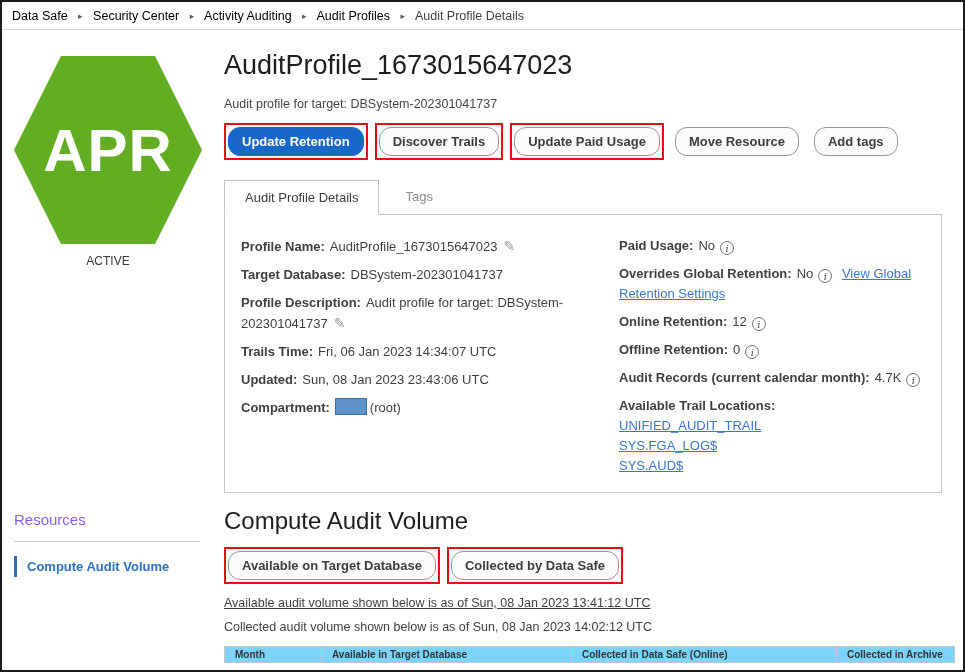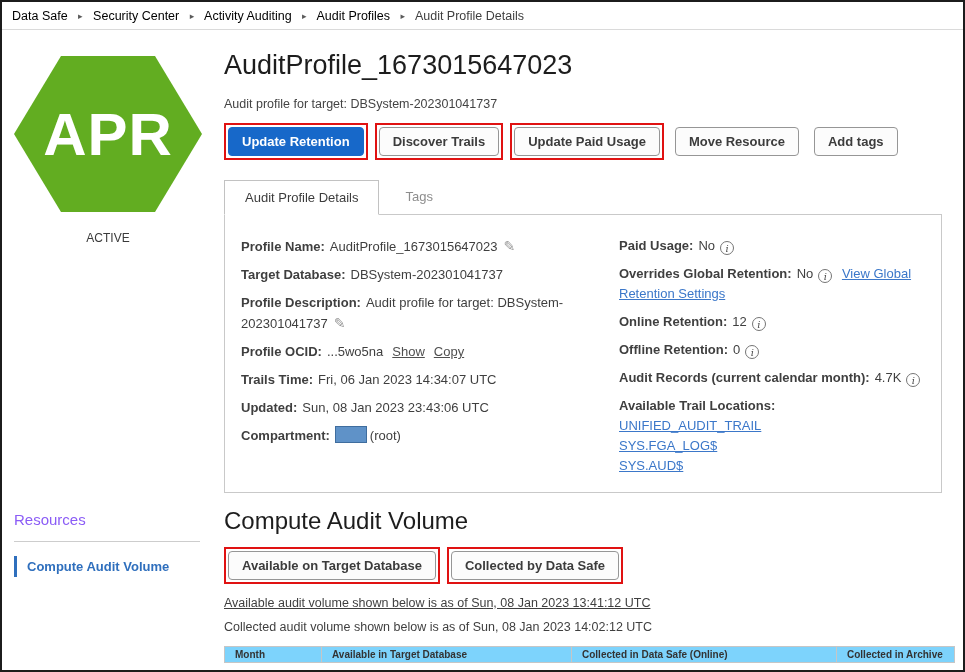--- a/index.html
+++ b/index.html
@@ -10,35 +10,35 @@
   
   .breadcrumb { padding:7px 10px 6px; font-size:12.5px; color:#3f3f3f;
                 border-bottom:1px solid #dadada; white-space:nowrap; }
   .crumb { color:#000000; cursor:pointer; }
   .crumb-sep { color:#5a5a5a; font-size:9px; margin:0 7px; vertical-align:1px; }
   .crumb-current { color:#3f3f3f; }
 
   
   .layout { display:flex; }
   .leftcol { flex:0 0 212px; display:flex; flex-direction:column; align-items:center; padding-top:26px; }
-  .hex { width:188px; height:156px; background:#62ad21;
+  .hex { width:188px; height:188px; background:#62ad21;
          clip-path:polygon(25% 0,75% 0,100% 50%,75% 100%,25% 100%,0 50%);
          display:flex; align-items:center; justify-content:center; }
   .hex-text { color:#fff; font-size:60px; font-weight:700; letter-spacing:1px; }
-  .status { margin-top:19px; font-size:12px; color:#3a3a3a; }
+  .status { margin-top:10px; font-size:12px; color:#3a3a3a; }
 
   .maincol { flex:1; min-width:0; padding:20px 6px 0 10px; }
   h1.title { margin:0; font-size:27px; font-weight:400; color:#1d1d1d; }
   .subtitle { margin-top:16px; font-size:12.5px; color:#444; }
 
   .actions { margin-top:12px; display:flex; align-items:center; }
   .hl   { display:inline-block; border:2px solid #e01212; padding:2px; margin-right:7px; }
   .nohl { display:inline-block; border:2px solid transparent; padding:2px; margin-right:7px; }
   .btn { font-family:inherit; font-size:13px; font-weight:600; padding:6px 13px;
-         border-radius:4px; border:1px solid #969696; background:#fcfcfc; color:#3c3c3c;
+         border-radius:12px; border:1px solid #969696; background:#fcfcfc; color:#3c3c3c;
          cursor:pointer; white-space:nowrap; }
   .btn.primary { background:#1768c9; border-color:#1768c9; color:#fff; }
 
   
   .tabs { margin-top:20px; display:flex; position:relative; z-index:2; }
   .tab { font-size:13px; padding:9px 20px; cursor:pointer; background:#fff; }
   .tab.active { color:#3c3c3c; border:1px solid #c2c2c2; border-bottom:1px solid #fff; margin-bottom:-1px; }
   .tab.inactive { color:#8d8d8d; border:none; padding:9px 26px; }
   .panel { position:relative; z-index:1; border:1px solid #c9c9c9; background:#fff;
            display:flex; padding:21px 16px 8px 16px; margin-right:15px; }
@@ -136,23 +136,20 @@
           <div class="drow">
             <span class="lbl">Profile Name:</span><span>AuditProfile_1673015647023</span><span class="pencil">✎</span>
           </div>
           <div class="drow">
             <span class="lbl">Target Database:</span><span>DBSystem-202301041737</span>
           </div>
           <div class="drow">
             <span class="lbl">Profile Description:</span><span>Audit profile for target: DBSystem-202301041737</span><span class="pencil">✎</span>
           </div>
           <div class="drow">
-            <span class="lbl">Profile OCID:</span><span>...5wo5na</span><span class="glink">Show</span><span class="glink">Copy</span>
-          </div>
-          <div class="drow">
             <span class="lbl">Trails Time:</span><span>Fri, 06 Jan 2023 14:34:07 UTC</span>
           </div>
           <div class="drow">
             <span class="lbl">Updated:</span><span>Sun, 08 Jan 2023 23:43:06 UTC</span>
           </div>
           <div class="drow">
             <span class="lbl">Compartment:</span><span class="redact"></span><span>(root)</span>
           </div>
         </div>
 

